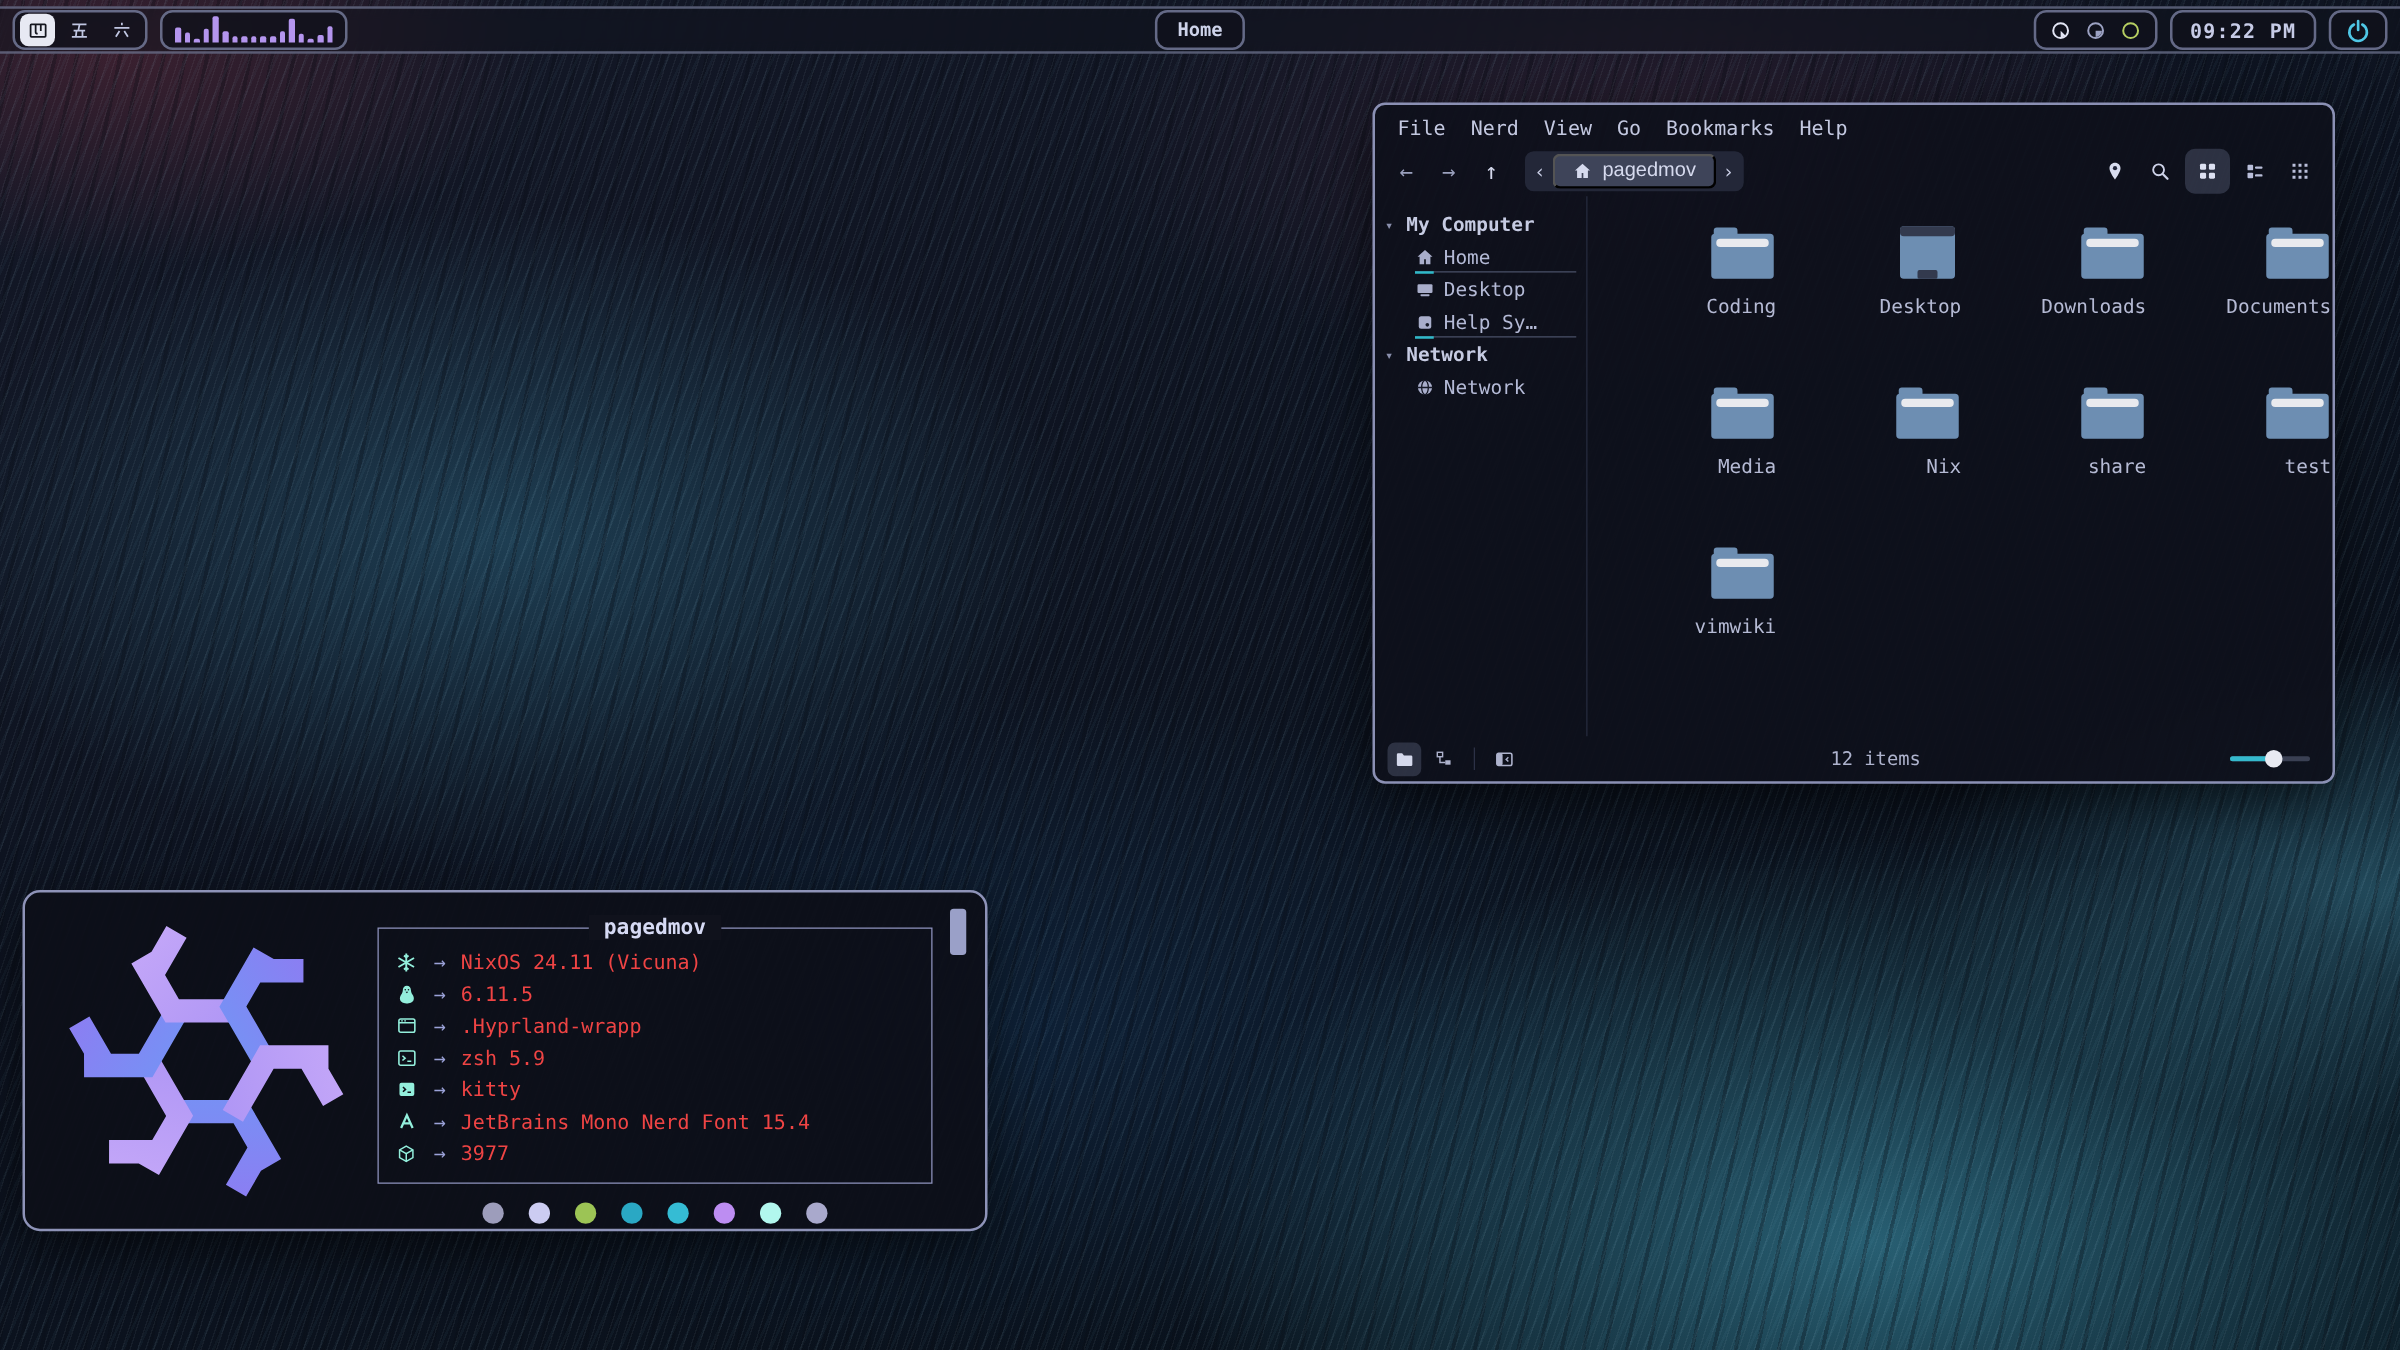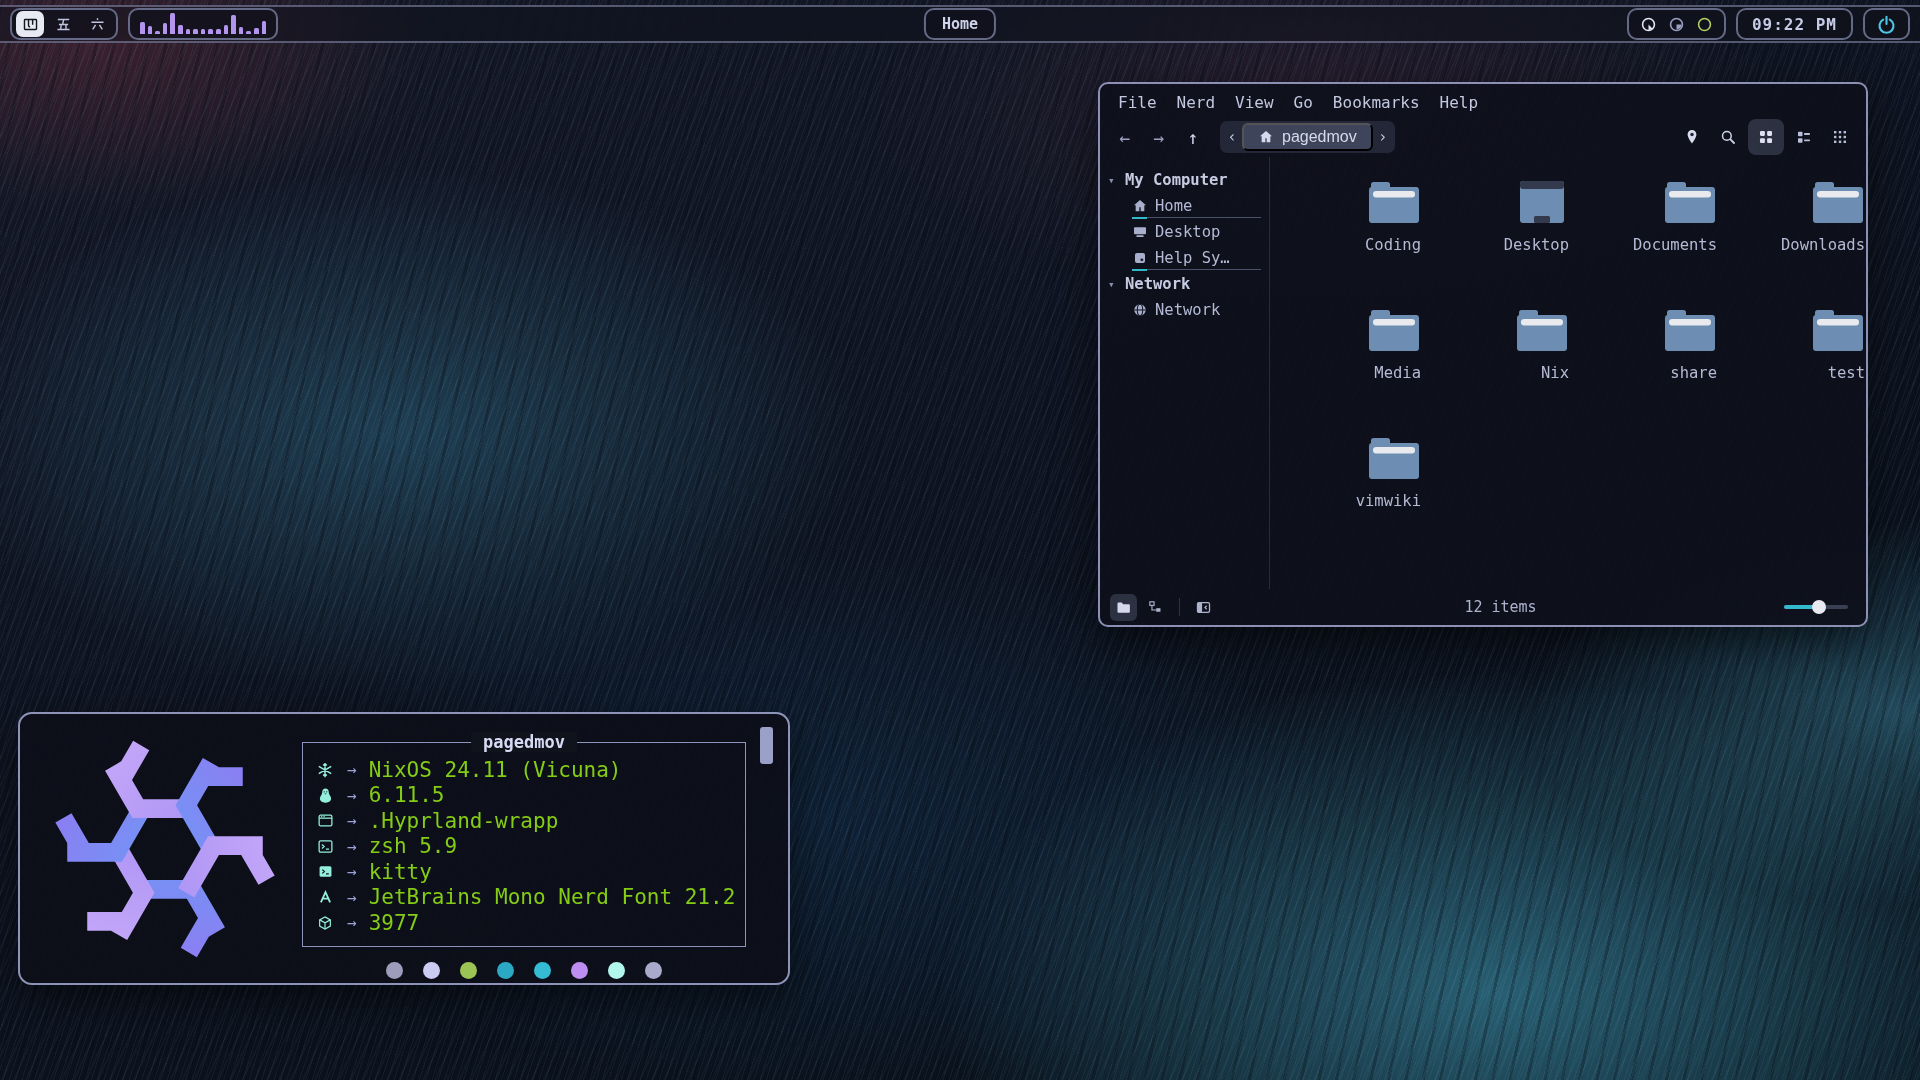--- a/index.html
+++ b/index.html
@@ -95,21 +95,21 @@
     box-shadow:0 14px 44px rgba(0,0,0,.55); display:flex; padding:12px 16px; }
   .nix-logo { width:258px; display:flex; align-items:center; justify-content:center; }
   .ff { flex:1; position:relative; padding:4px 26px 0 8px; }
   .ff-box { position:relative; margin-top:12px; border:1.5px solid #8f94bf;
     padding:14px 0 10px 10px; }
   .ff-title { position:absolute; top:-11px; left:50%; transform:translateX(-50%);
     background:#10121c; padding:0 12px; font-size:17px; font-weight:bold; color:#d6daf4; }
   .ff-row { display:flex; align-items:center; height:25.5px; }
   .ff-ic { width:24px; display:flex; justify-content:center; color:#93efdc; }
   .ff-arrow { margin:0 12px 0 10px; color:#9ba2d8; font-size:16px; }
-  .ff-val { color:#84cc16; font-size:21px; }
+  .ff-val { color:#ef4444; font-size:16px; }
   .ff-dots { display:flex; justify-content:center; gap:20px; margin-top:15px; }
   .dot { width:17px; height:17px; border-radius:50%; }
   .cursor { position:absolute; top:13px; right:15px; width:13px; height:37px;
     background:#9aa0c8; border-radius:3px; }
   svg { display:block; }
 </style>
 </head>
 <body>
 
 <div class="screen">
@@ -335,29 +335,29 @@
               <rect x="19" y="37" width="16" height="7" rx="1.5" fill="#333a4e"></rect>
             </svg>
           <span class="file-label">Desktop</span>
         </div>
         <div class="file-cell">
           <svg class="f-ic" width="54" height="46" viewBox="0 0 54 46">
               <rect x="4" y="3" width="19" height="10" rx="2.5" fill="#6d8eb2"></rect>
               <rect x="2" y="8" width="50" height="36" rx="3" fill="#6d8eb2"></rect>
               <rect x="6" y="12" width="42" height="6.5" rx="3.2" fill="#e9eaee"></rect>
             </svg>
+          <span class="file-label">Downloads</span>
+        </div>
+        <div class="file-cell">
+          <svg class="f-ic" width="54" height="46" viewBox="0 0 54 46">
+              <rect x="4" y="3" width="19" height="10" rx="2.5" fill="#6d8eb2"></rect>
+              <rect x="2" y="8" width="50" height="36" rx="3" fill="#6d8eb2"></rect>
+              <rect x="6" y="12" width="42" height="6.5" rx="3.2" fill="#e9eaee"></rect>
+            </svg>
           <span class="file-label">Documents</span>
-        </div>
-        <div class="file-cell">
-          <svg class="f-ic" width="54" height="46" viewBox="0 0 54 46">
-              <rect x="4" y="3" width="19" height="10" rx="2.5" fill="#6d8eb2"></rect>
-              <rect x="2" y="8" width="50" height="36" rx="3" fill="#6d8eb2"></rect>
-              <rect x="6" y="12" width="42" height="6.5" rx="3.2" fill="#e9eaee"></rect>
-            </svg>
-          <span class="file-label">Downloads</span>
         </div>
         <div class="file-cell">
           <svg class="f-ic" width="54" height="46" viewBox="0 0 54 46">
               <rect x="4" y="3" width="19" height="10" rx="2.5" fill="#6d8eb2"></rect>
               <rect x="2" y="8" width="50" height="36" rx="3" fill="#6d8eb2"></rect>
               <rect x="6" y="12" width="42" height="6.5" rx="3.2" fill="#e9eaee"></rect>
             </svg>
           <span class="file-label">Media</span>
         </div>
         <div class="file-cell">
@@ -504,21 +504,21 @@
           <span class="ff-arrow">→</span>
           <span class="ff-val">kitty</span>
         </div>
         <div class="ff-row">
           <span class="ff-ic">
             <svg width="17" height="17" viewBox="0 0 24 24" fill="none" stroke="currentColor" stroke-width="2.6">
                 <path d="M5.5 19 12 4.5 18.5 19M8.1 13.6h7.8"></path>
               </svg>
           </span>
           <span class="ff-arrow">→</span>
-          <span class="ff-val">JetBrains Mono Nerd Font 21.2</span>
+          <span class="ff-val">JetBrains Mono Nerd Font 15.4</span>
         </div>
         <div class="ff-row">
           <span class="ff-ic">
             <svg width="16" height="16" viewBox="0 0 24 24" fill="none" stroke="currentColor" stroke-width="1.8">
                 <path d="M12 2.8 20 7.3v9.4L12 21.2 4 16.7V7.3Z"></path>
                 <path d="M4 7.3l8 4.5 8-4.5M12 11.8v9.4"></path>
               </svg>
           </span>
           <span class="ff-arrow">→</span>
           <span class="ff-val">3977</span>

